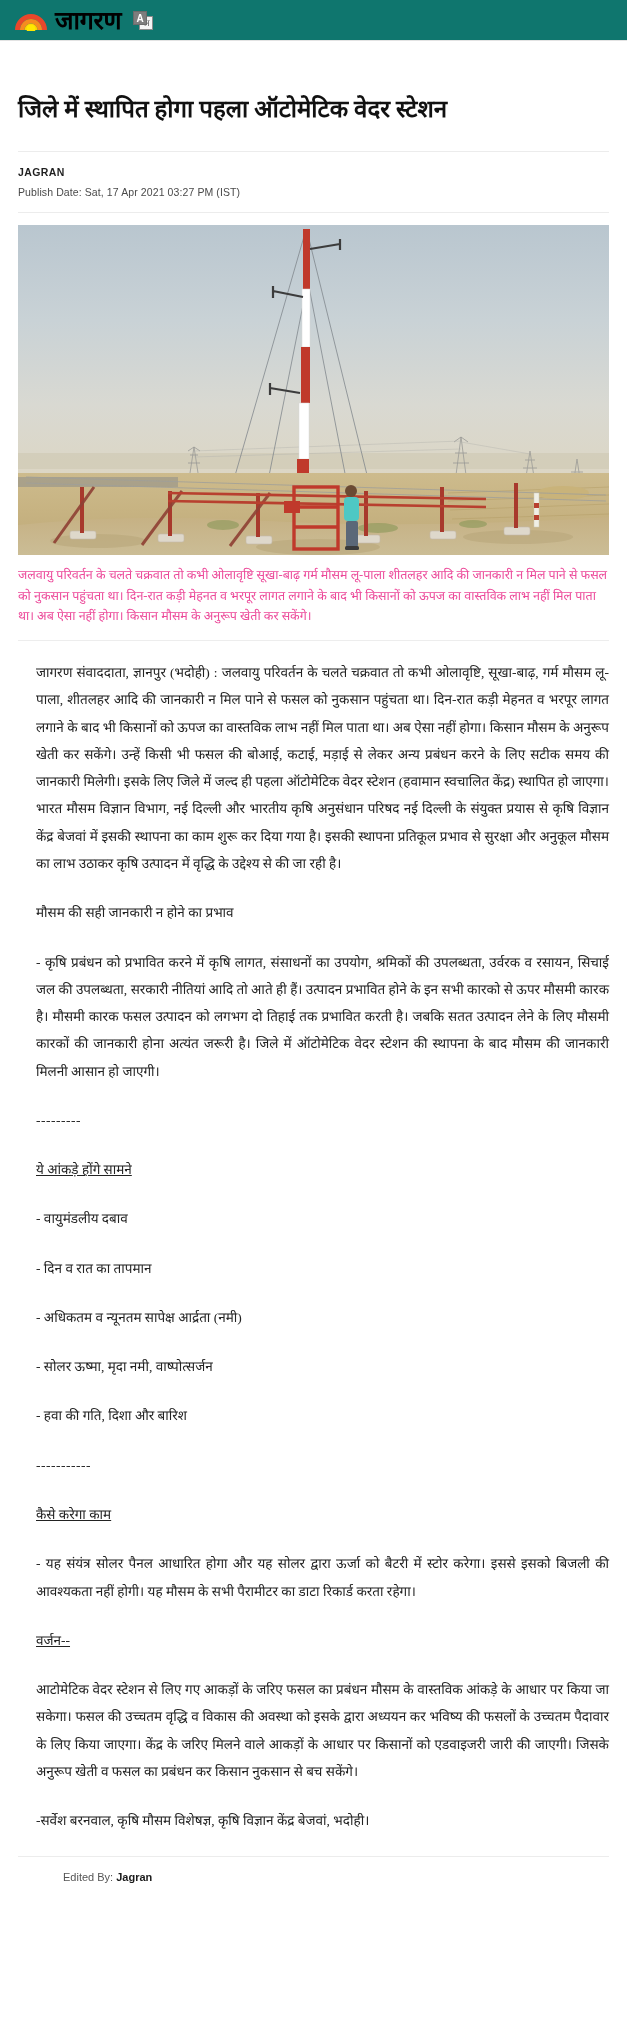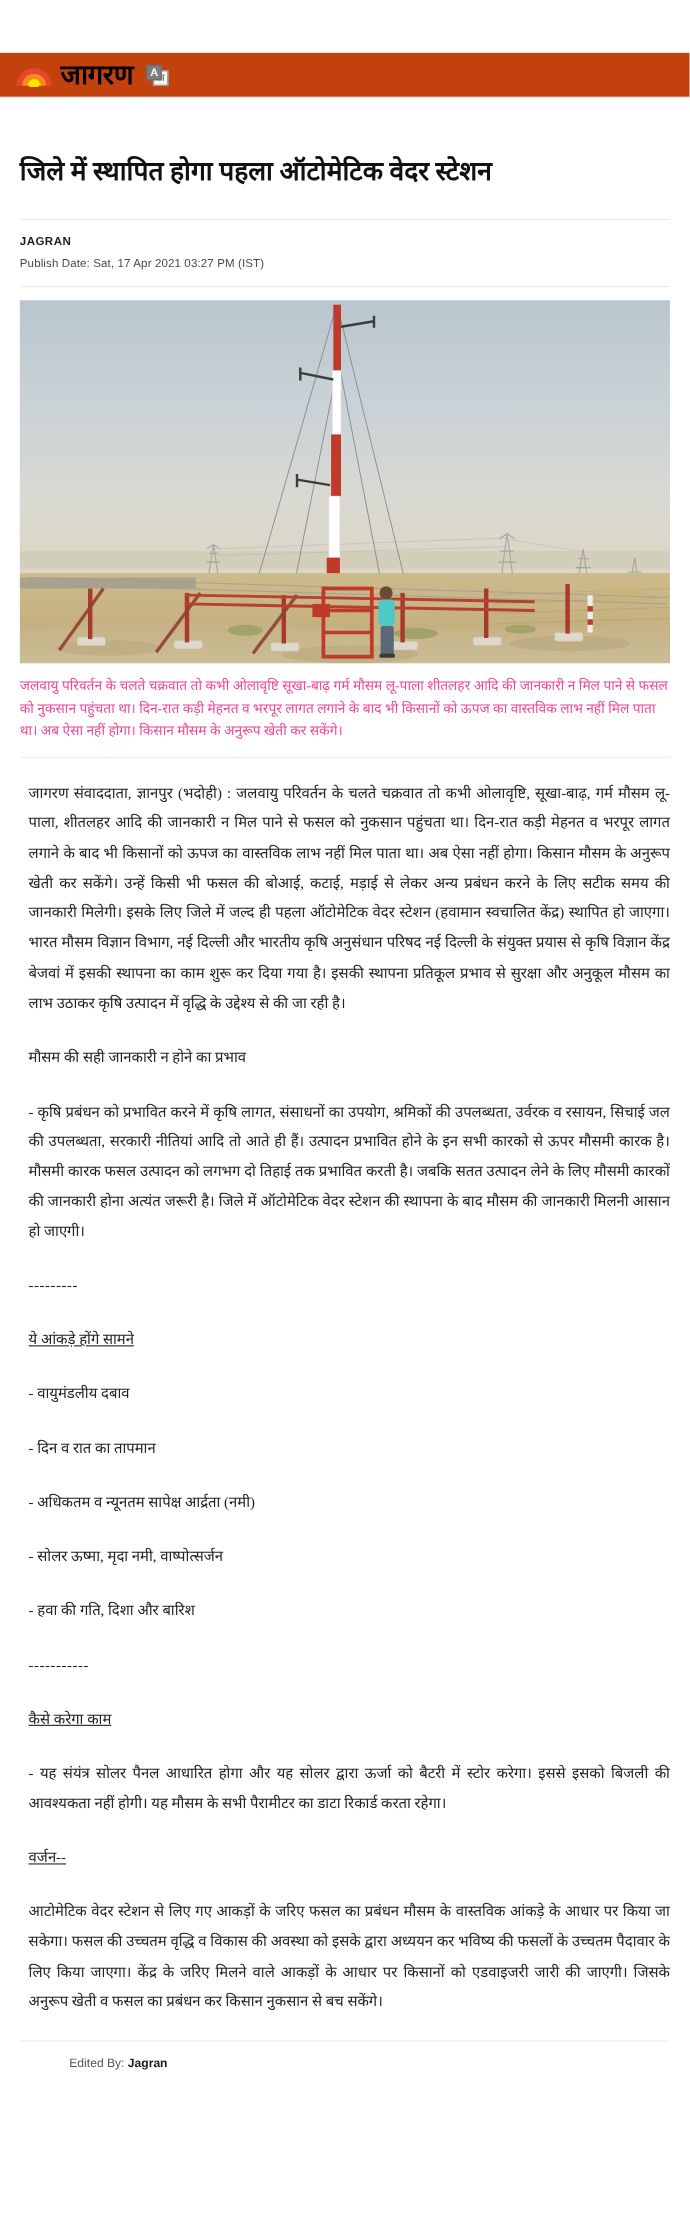--- a/index.html
+++ b/index.html
@@ -16,22 +16,21 @@
     color: #1a1a1a;
     -webkit-font-smoothing: antialiased;
   }
 
   
   .site-header {
     height: 40px;
     display: flex;
     align-items: center;
     padding: 18px 14px;
-    background: #c2410c;
-    margin-top: 48px;
+    background: #0f766e;
   }
   .brand {
     display: flex;
     align-items: center;
     gap: 7px;
     text-decoration: none;
   }
   .sun-logo {
     width: 34px;
     height: 22px;
@@ -143,21 +142,21 @@
     margin: 14px 0 18px 0;
   }
 
   
   .body-text p,
   .body-text div.para {
     font-family: "Liberation Serif", "DejaVu Serif", serif;
     font-size: 13.5px;
     line-height: 2.02;
     color: #222222;
-    margin: 0 0 22px 8px;
+    margin: 0 0 22px 18px;
     text-align: justify;
     text-justify: inter-word;
   }
   .body-text .subhead {
     text-align: left;
     margin-bottom: 24px;
   }
   .body-text .plain {
     text-align: left;
     text-decoration: underline;
@@ -377,20 +376,21 @@
       <div class="para bullet">- वायुमंडलीय दबाव</div>
       <div class="para bullet">- दिन व रात का तापमान</div>
       <div class="para bullet">- अधिकतम व न्यूनतम सापेक्ष आर्द्रता (नमी)</div>
       <div class="para bullet">- सोलर ऊष्मा, मृदा नमी, वाष्पोत्सर्जन</div>
       <div class="para bullet">- हवा की गति, दिशा और बारिश</div>
       <div class="para sep">-----------</div>
       <div class="para plain">कैसे करेगा काम</div>
       <div class="para">- यह संयंत्र सोलर पैनल आधारित होगा और यह सोलर द्वारा ऊर्जा को बैटरी में स्टोर करेगा। इससे इसको बिजली की आवश्यकता नहीं होगी। यह मौसम के सभी पैरामीटर का डाटा रिकार्ड करता रहेगा।</div>
       <div class="para plain">वर्जन--</div>
       <div class="para">आटोमेटिक वेदर स्टेशन से लिए गए आकड़ों के जरिए फसल का प्रबंधन मौसम के वास्तविक आंकड़े के आधार पर किया जा सकेगा। फसल की उच्चतम वृद्धि व विकास की अवस्था को इसके द्वारा अध्ययन कर भविष्य की फसलों के उच्चतम पैदावार के लिए किया जाएगा। केंद्र के जरिए मिलने वाले आकड़ों के आधार पर किसानों को एडवाइजरी जारी की जाएगी। जिसके अनुरूप खेती व फसल का प्रबंधन कर किसान नुकसान से बच सकेंगे।</div>
+      <div class="para signoff">-सर्वेश बरनवाल, कृषि मौसम विशेषज्ञ, कृषि विज्ञान केंद्र बेजवां, भदोही।</div>
     </div>
 
   <hr class="footer-rule">
 
   <div class="edited-by">
     <span class="edited-label">Edited By:</span>
     <span class="edited-value">Jagran</span>
   </div>
 
 </main>

